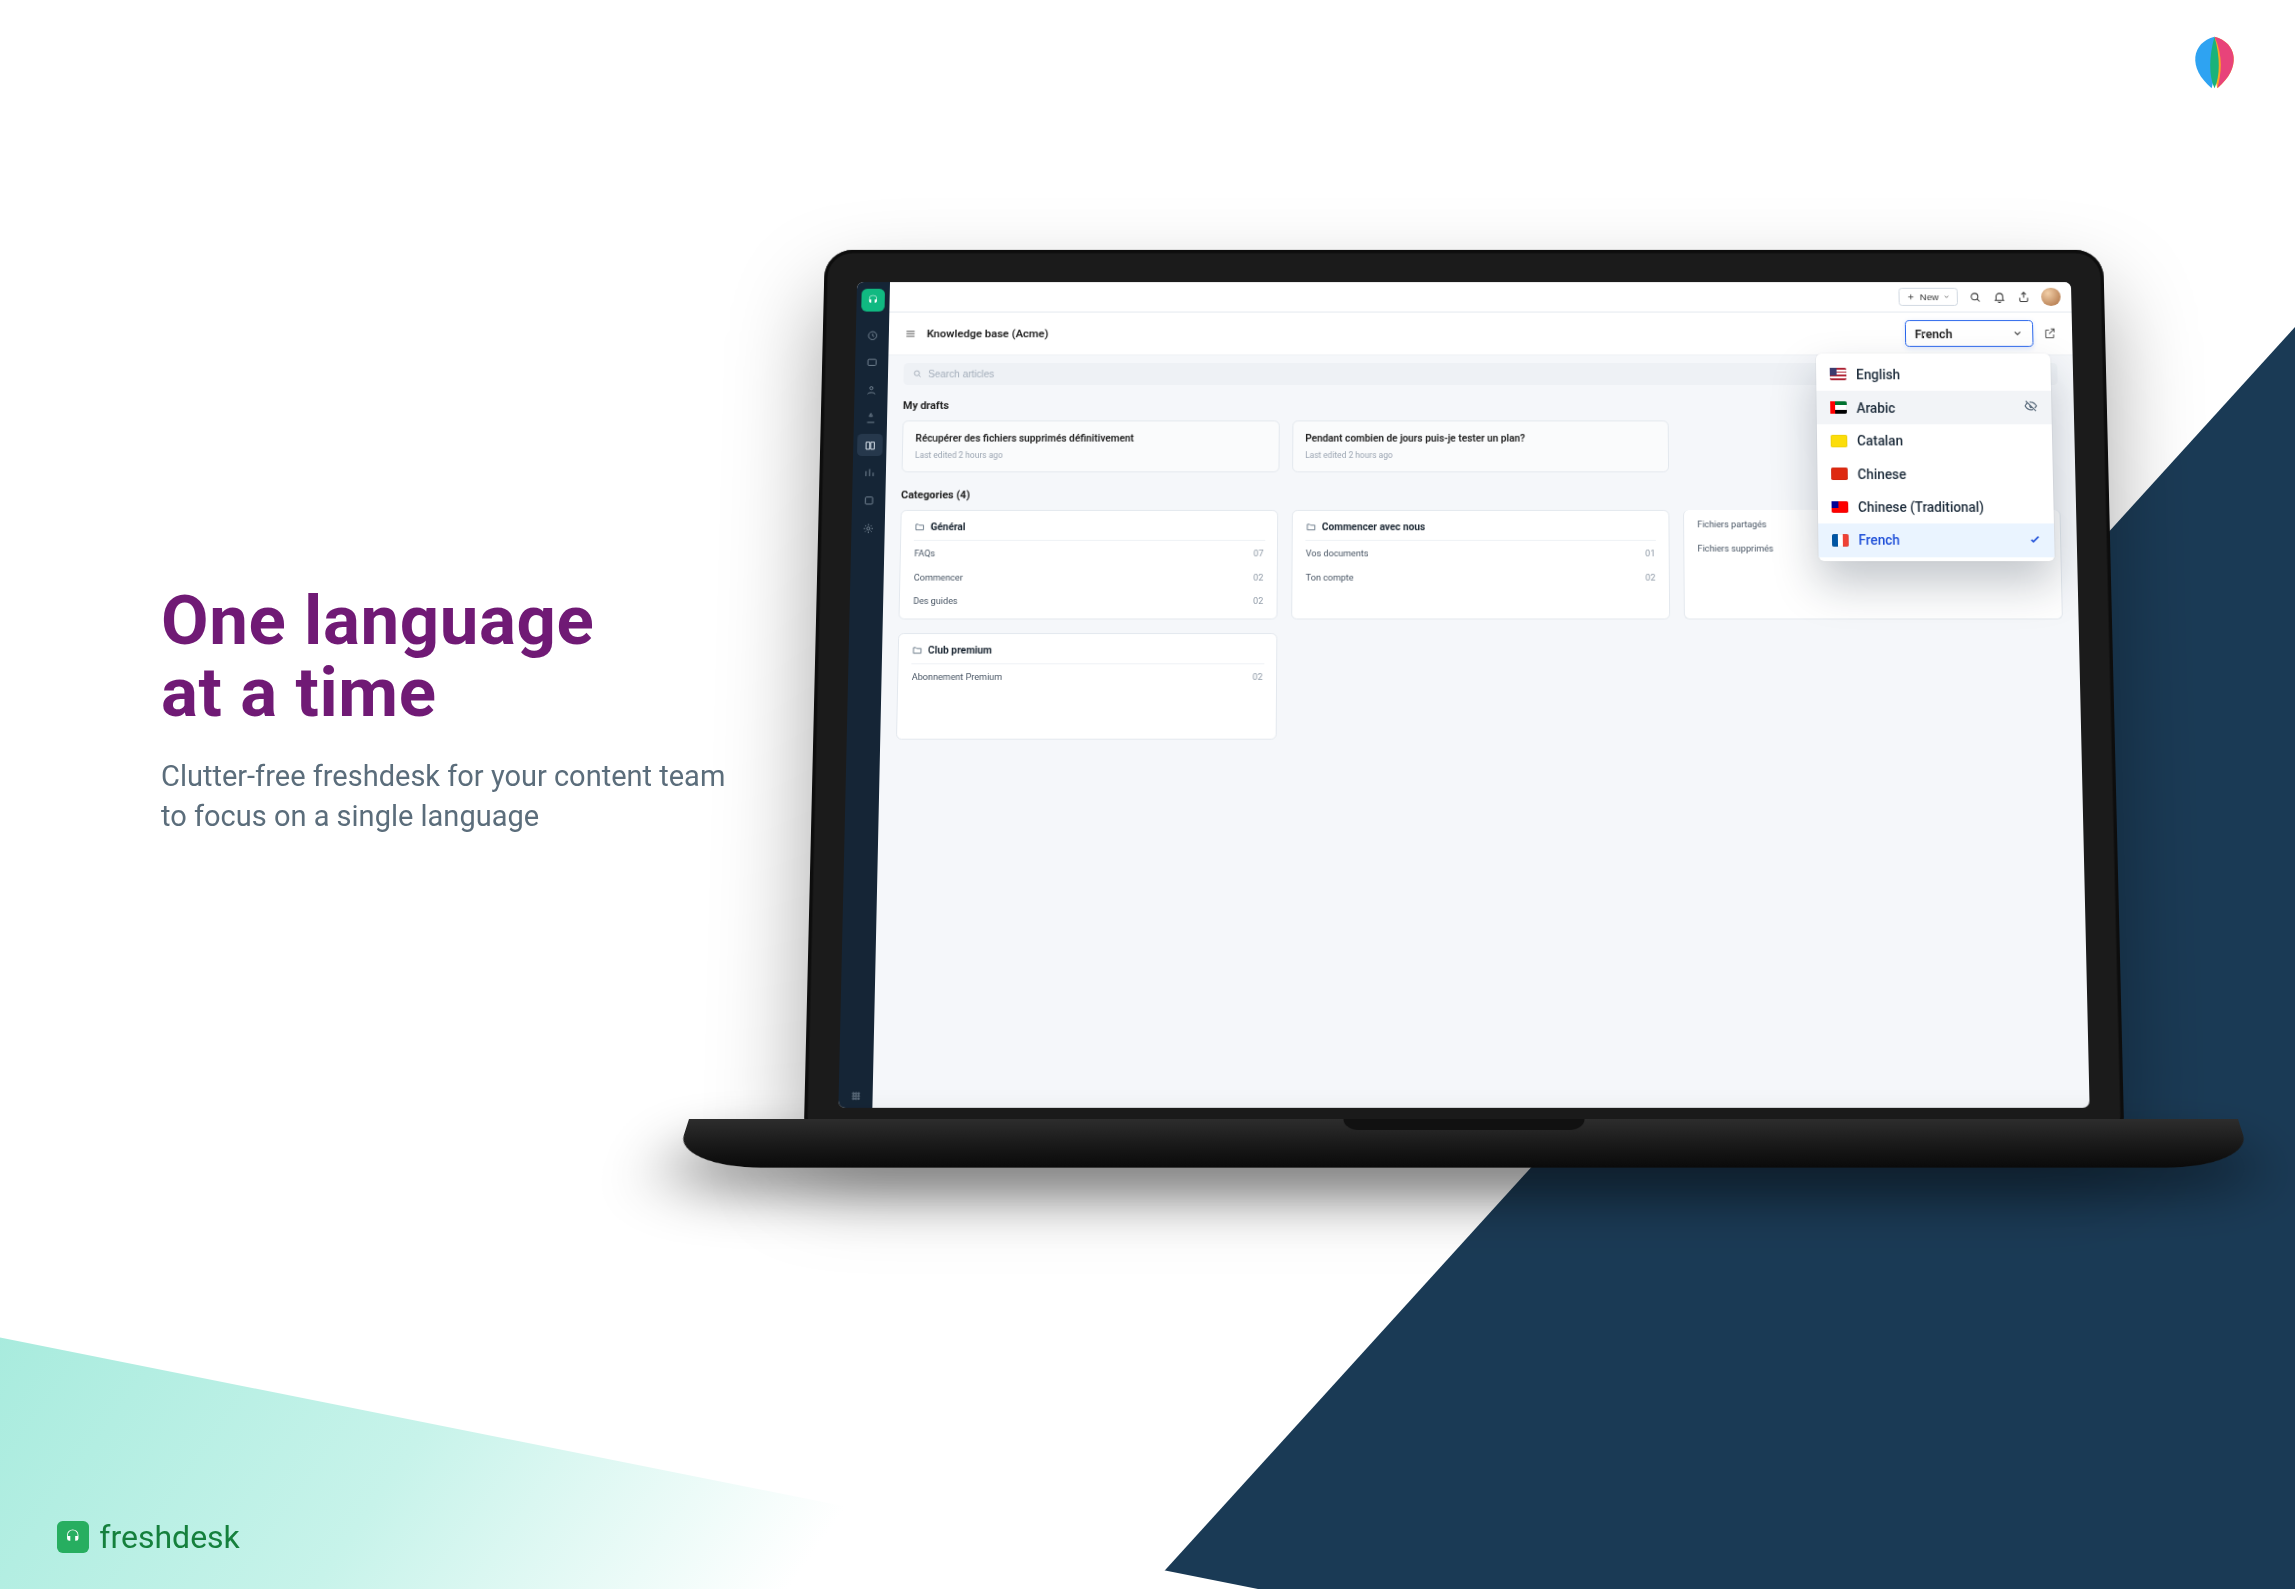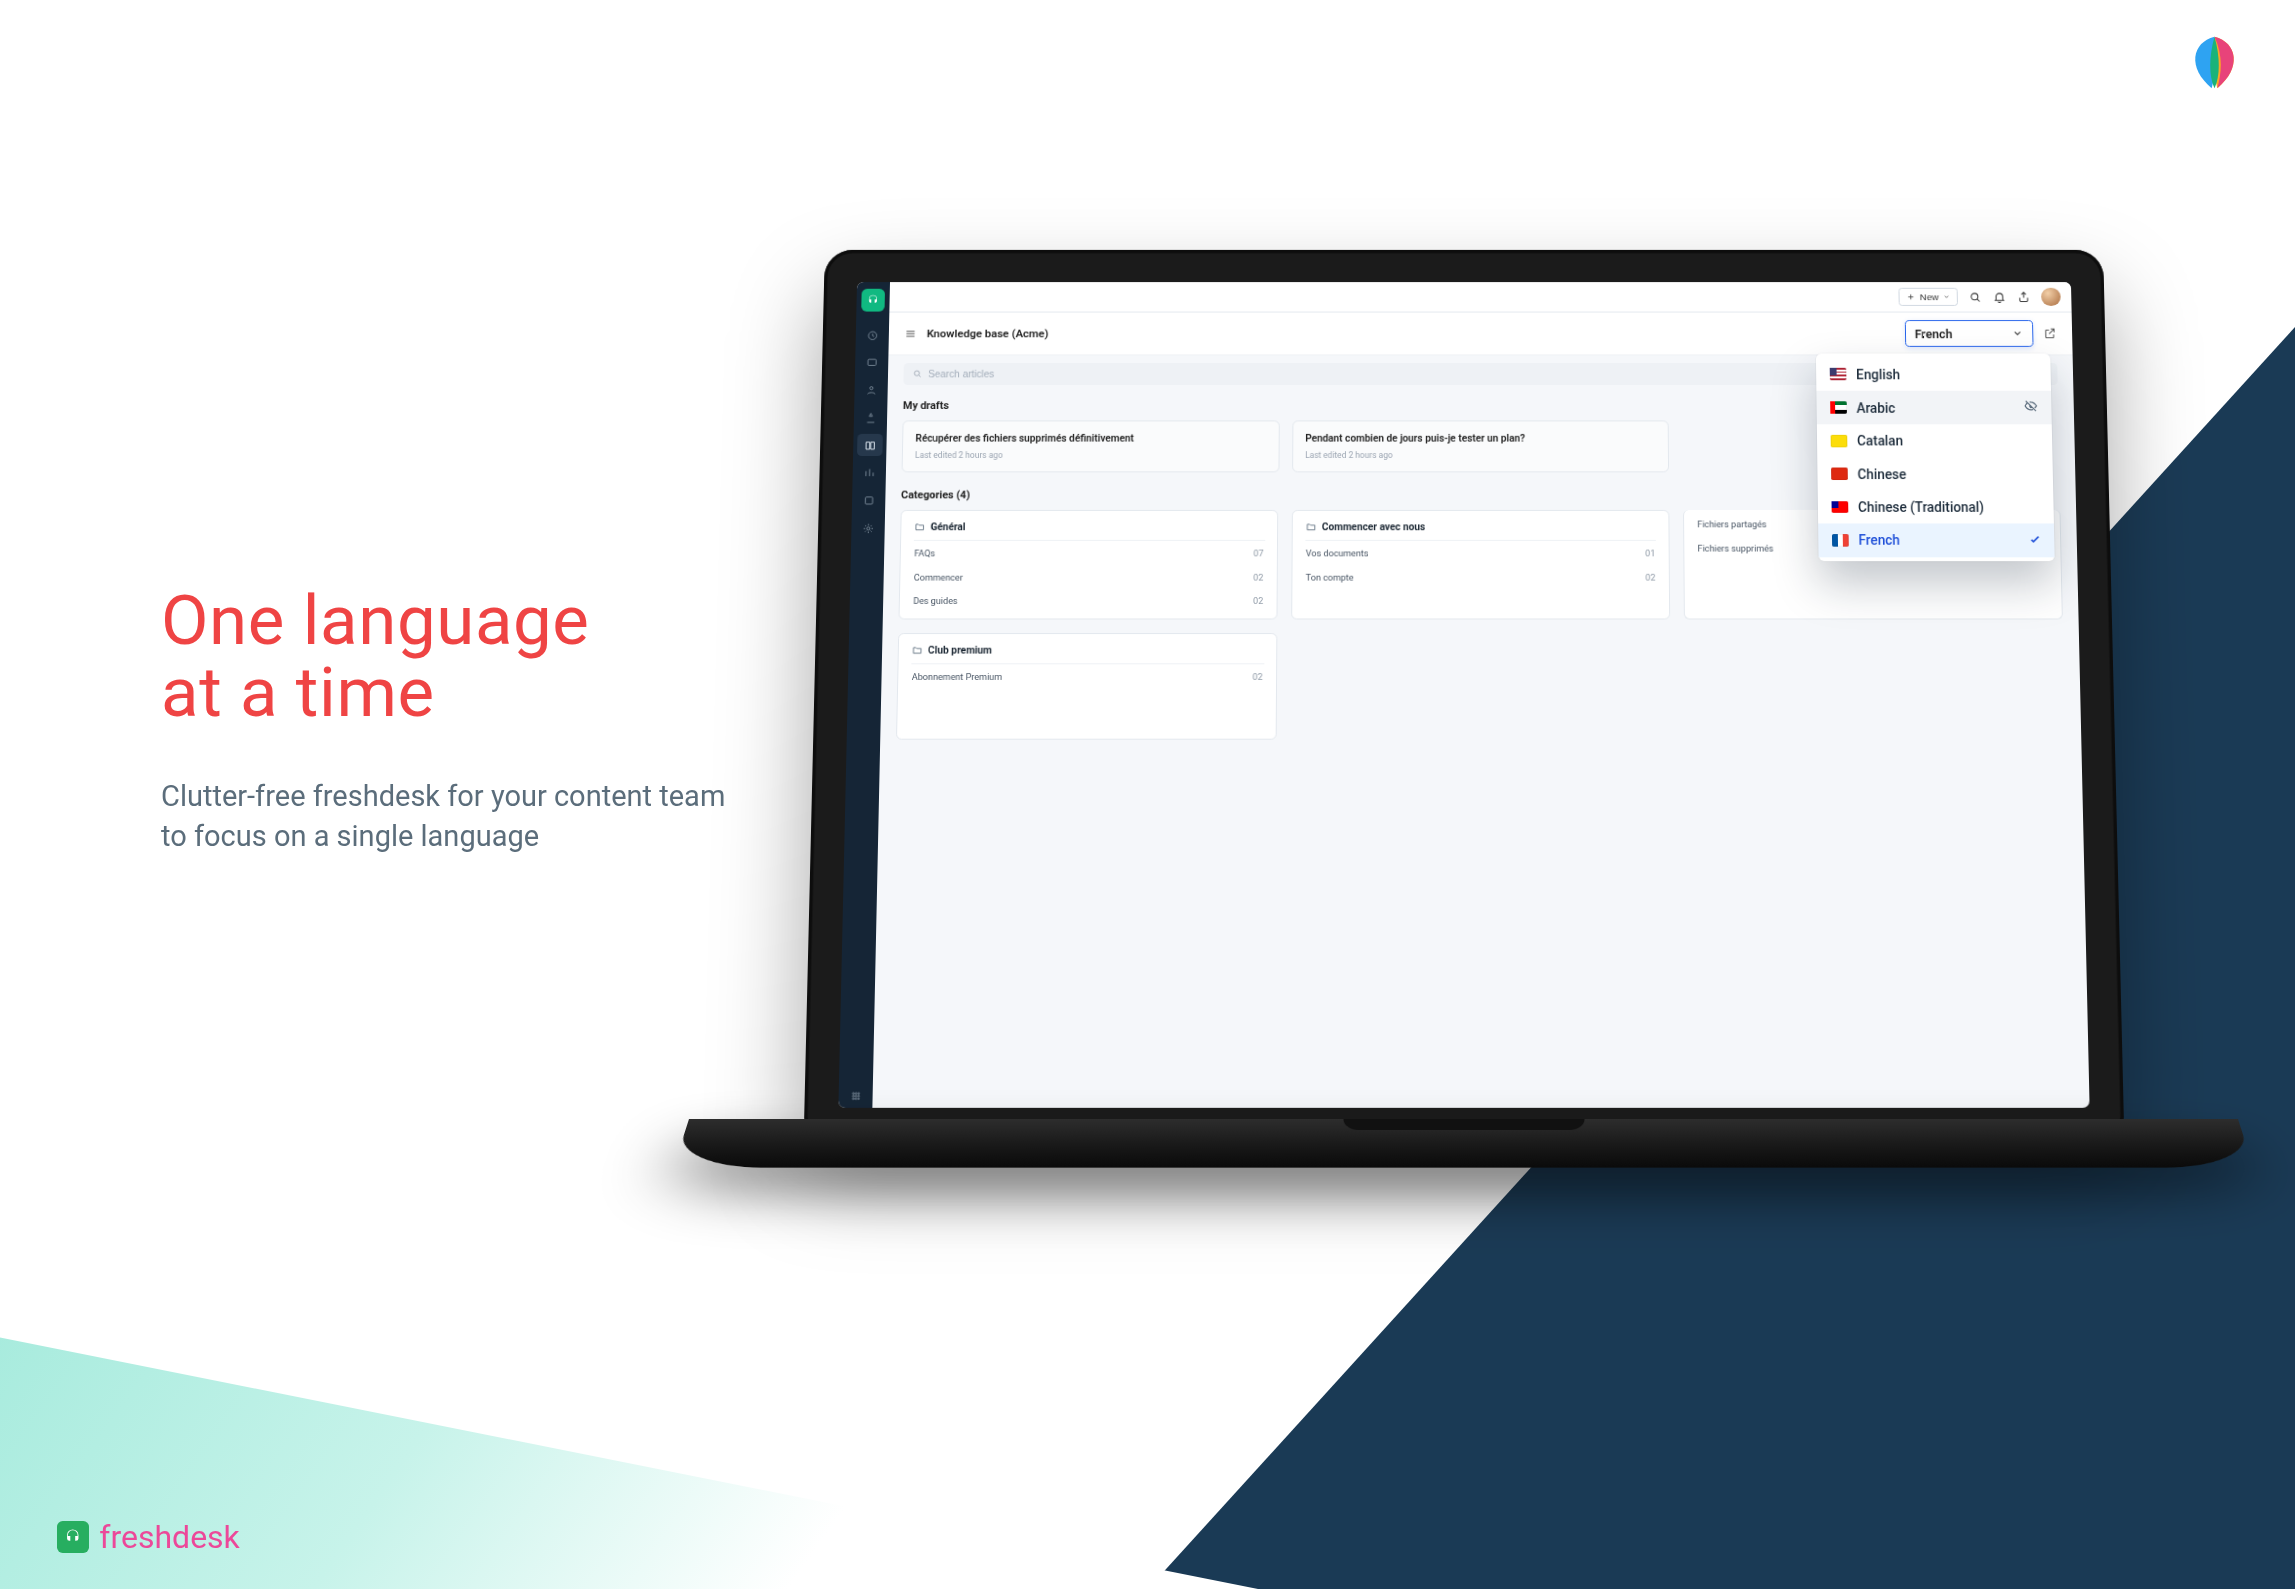--- a/index.html
+++ b/index.html
@@ -42,43 +42,43 @@
 
   
   .marketing {
     position: absolute;
     left: 161px; top: 585px;
     width: 574px;
     color: #1a3143;
     z-index: 10;
   }
   .marketing h1 {
-    font-weight: 400;
+    font-weight: 700;
     font-size: 69px;
     line-height: 1.05;
     letter-spacing: 0.6px;
-    margin-bottom: 46px;
-    color: #ef4444;
+    margin-bottom: 26px;
+    color: #701a75;
   }
   .marketing p {
     font-size: 29px;
     line-height: 1.4;
     color: #5b6d7b;
     font-weight: 400;
   }
 
   
   .footer-logo {
     position: absolute;
     left: 57px; bottom: 34px;
     display: flex;
     align-items: center;
     gap: 10.3px;
     z-index: 40;
-    color: #ec4899;
+    color: #15803d;
     font-size: 32px;
     font-weight: 400;
   }
   .footer-logo .badge {
     width: 32px; height: 32px;
     background: #27ae60;
     border-radius: 5.7px;
     display: flex; align-items: center; justify-content: center;
   }
   .footer-logo .badge svg { width: 19.5px; height: 19.5px; }

